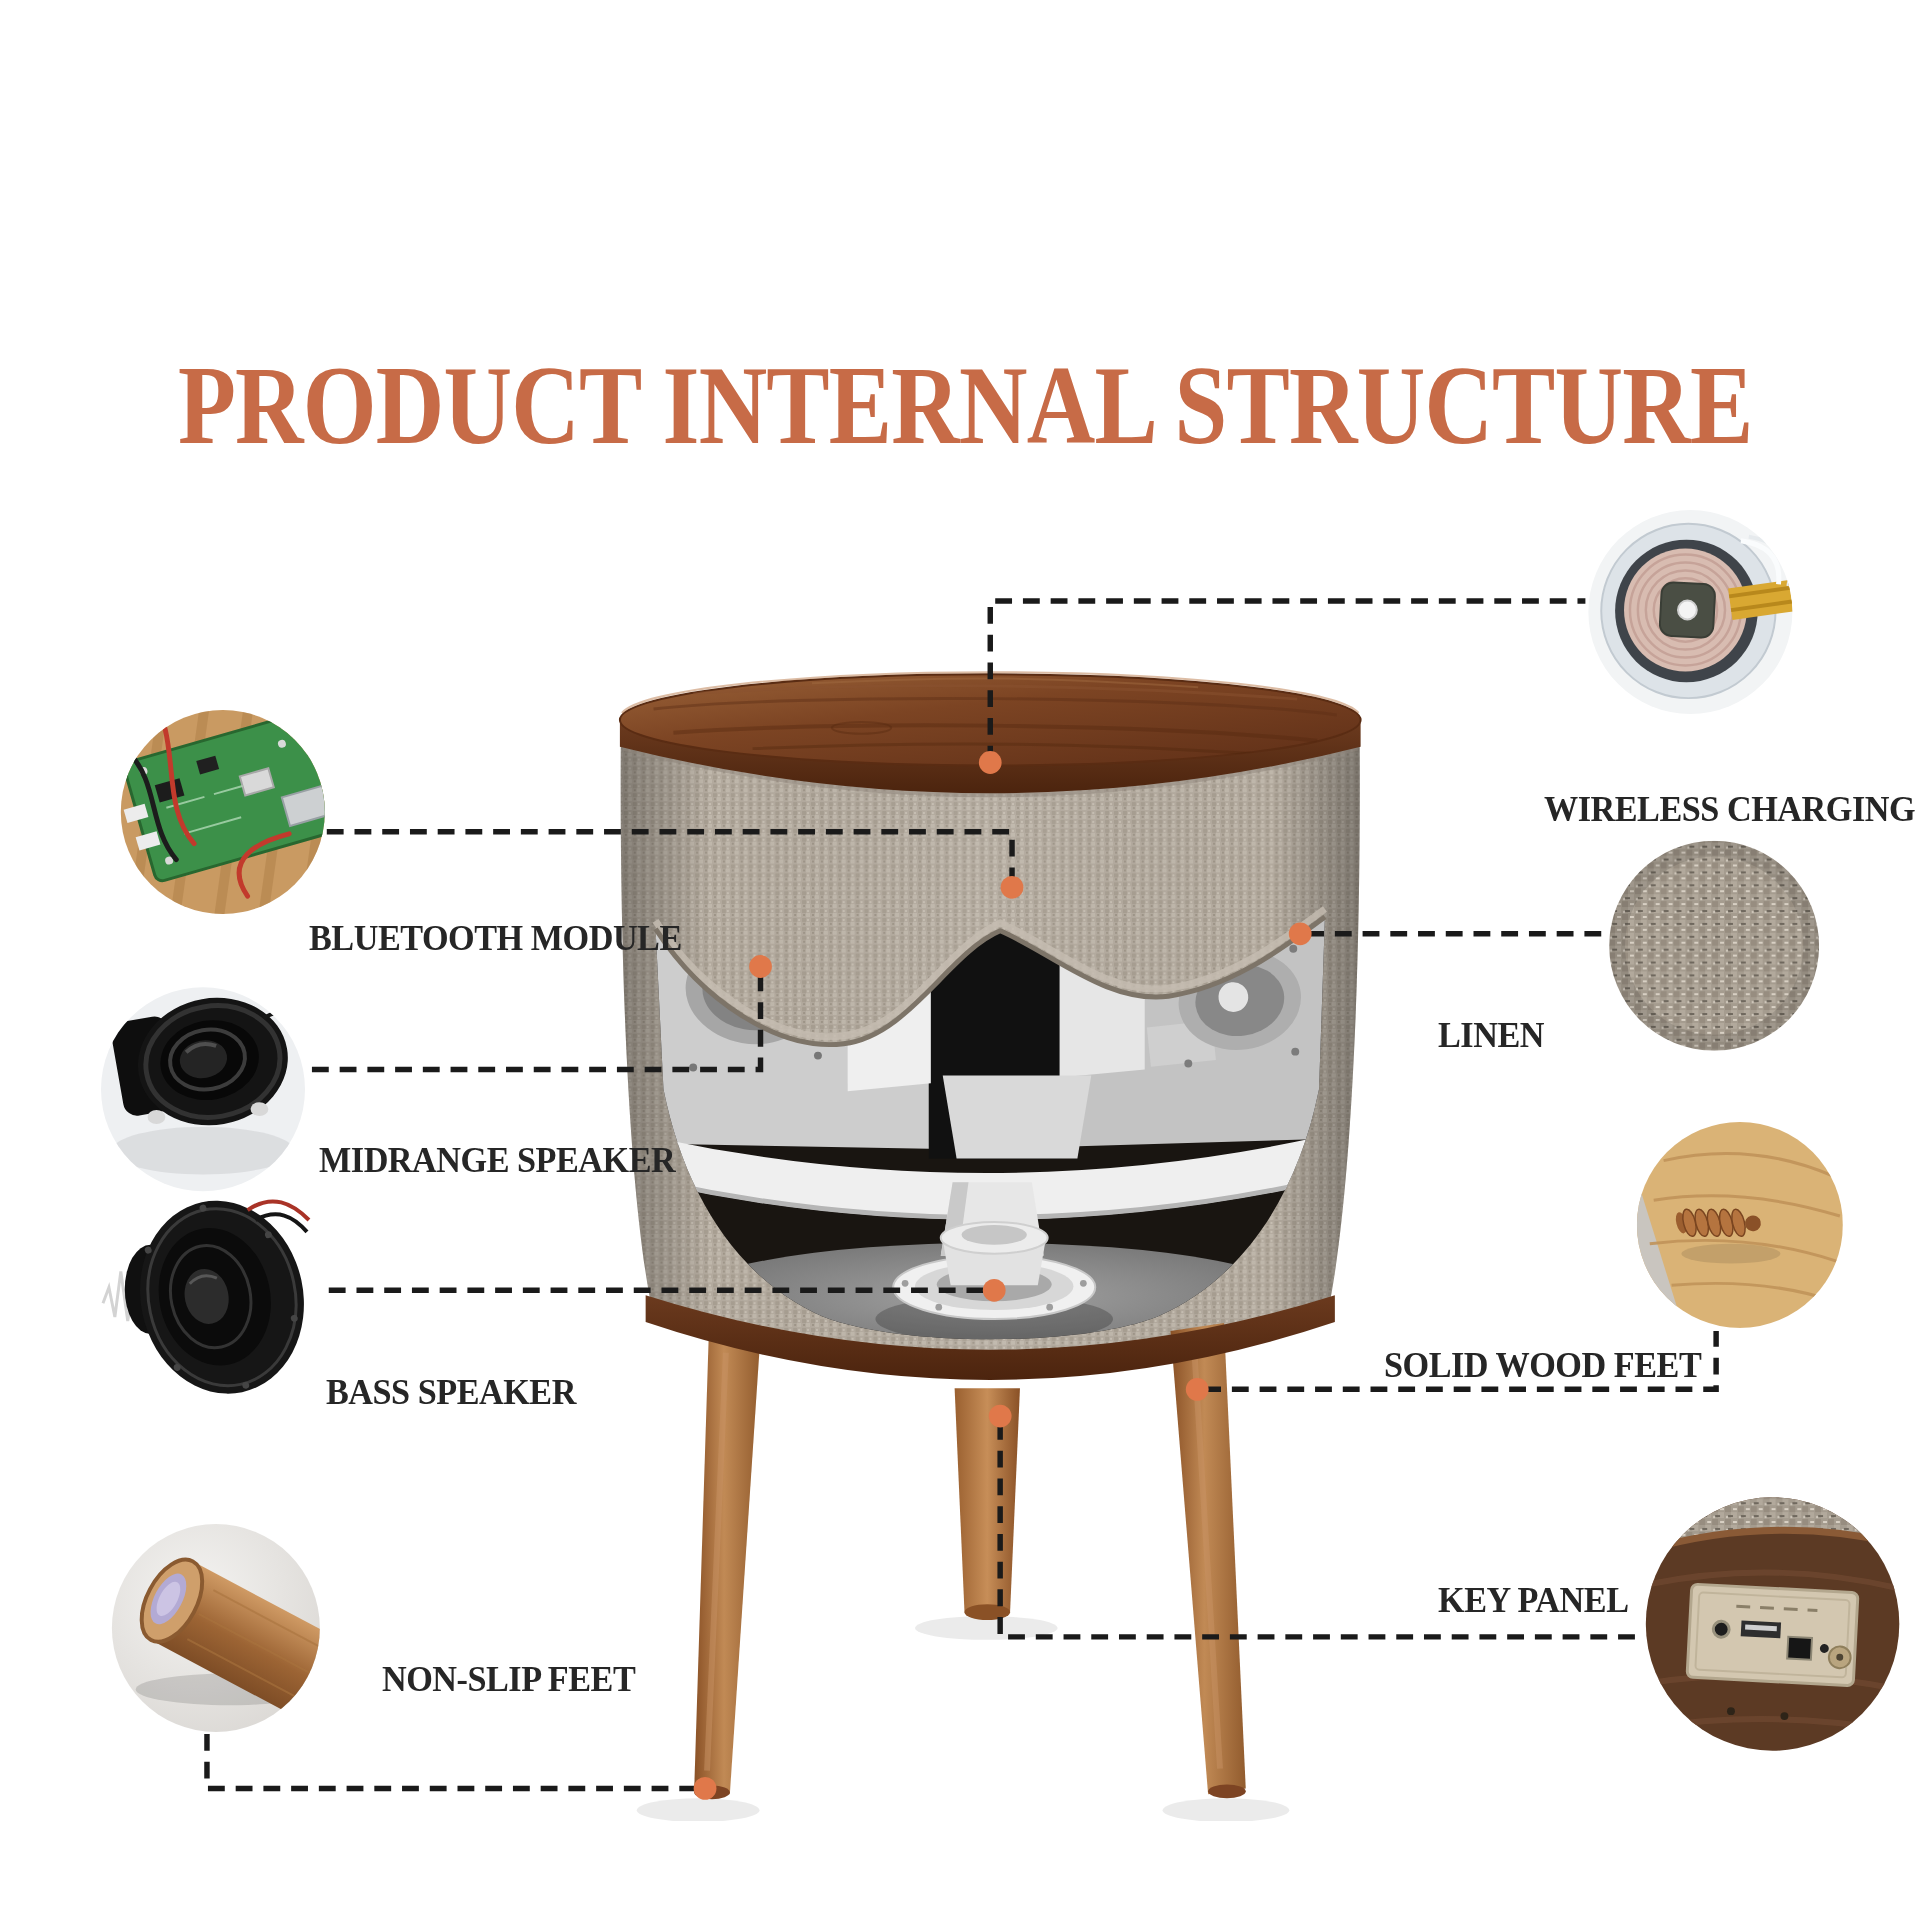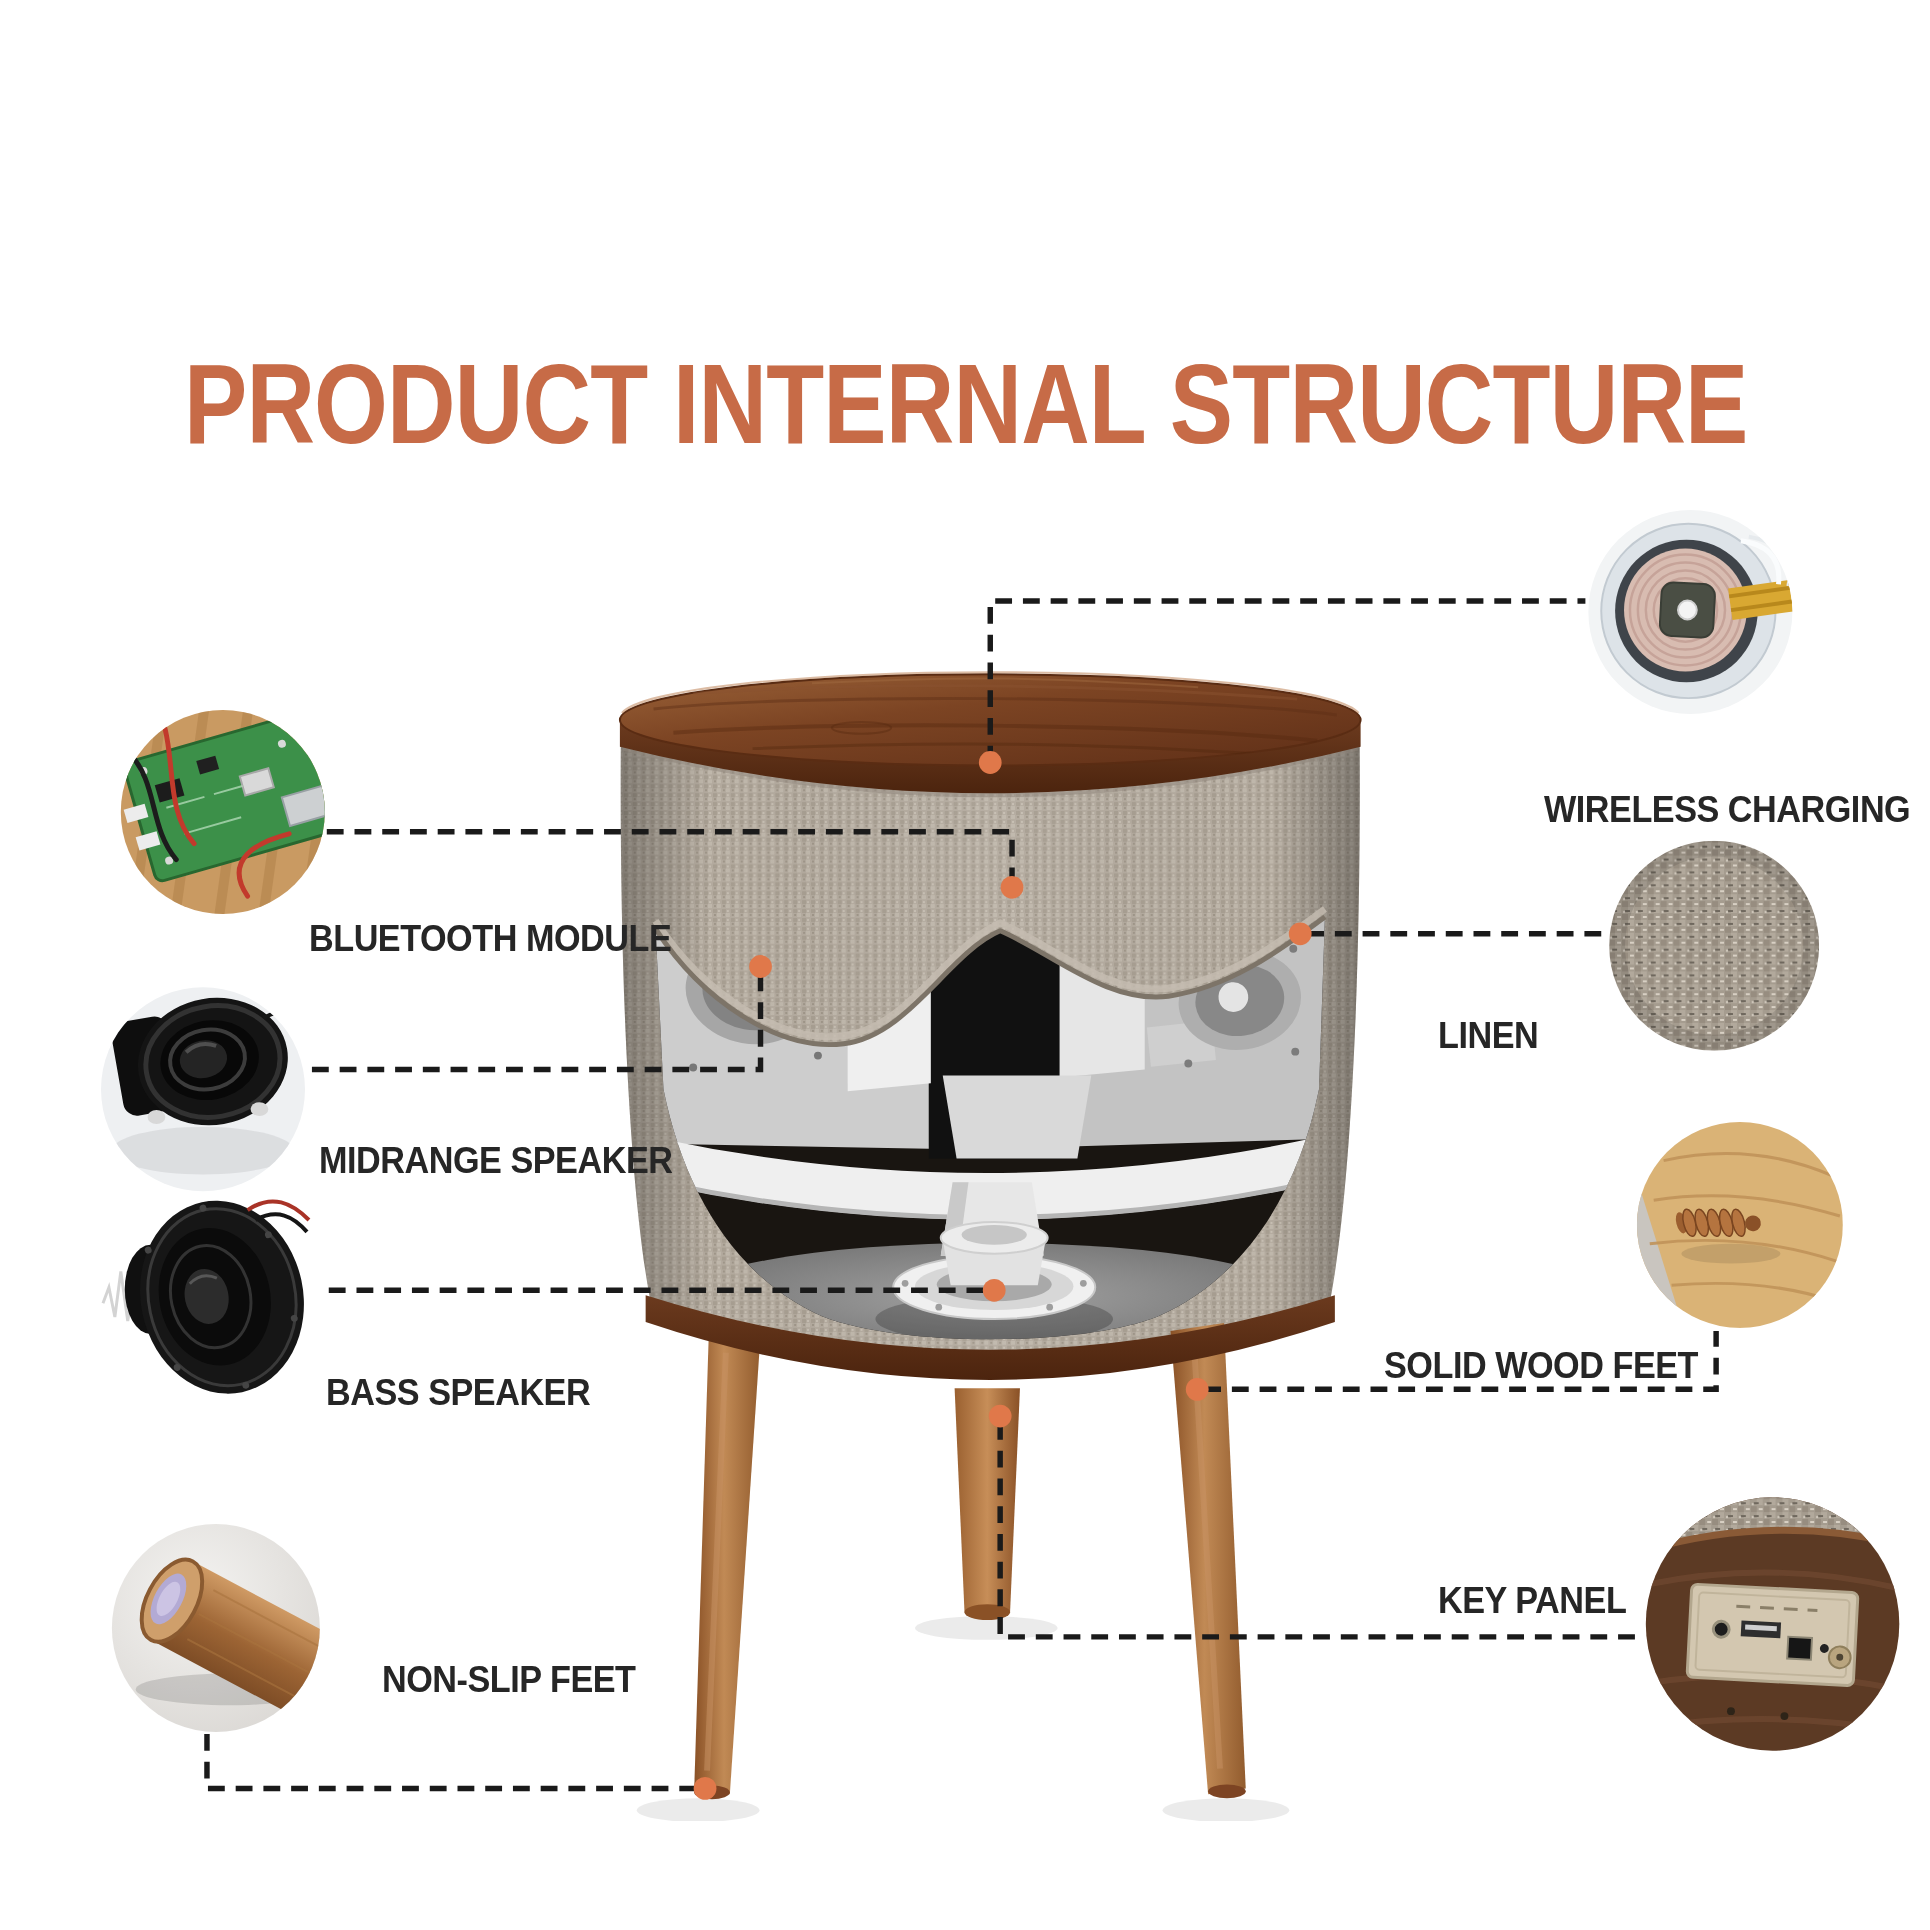--- a/index.html
+++ b/index.html
@@ -1,17 +1,17 @@
 <!DOCTYPE html>
 <html><head>
 <meta charset="utf-8">
 <style>
   html,body{margin:0;padding:0;background:#fff;}
   #stage{position:relative;width:1931px;height:1821px;background:#ffffff;overflow:hidden;
-         font-family:Liberation Sans, sans-serif;}
+         font-family:Liberation Serif, serif;}
   #art{position:absolute;left:0;top:0;width:1931px;height:1931px;}
   .title-wrap{position:absolute;left:0;right:0;top:348px;text-align:center;}
   .title{display:inline-block;font-size:113px;font-weight:bold;color:#C76B47;
          white-space:nowrap;transform:scaleX(0.84);letter-spacing:-1px;line-height:1;}
   .callout-label{position:absolute;font-size:36px;font-weight:bold;color:#262626;
          white-space:nowrap;transform:scaleX(0.95);transform-origin:left center;
          letter-spacing:-0.5px;line-height:1.2;}
 </style>
 </head>
 <body>

